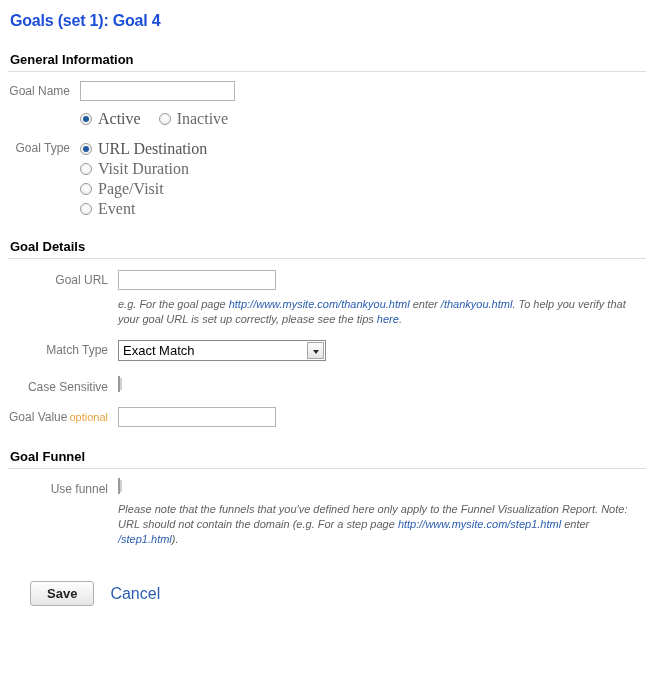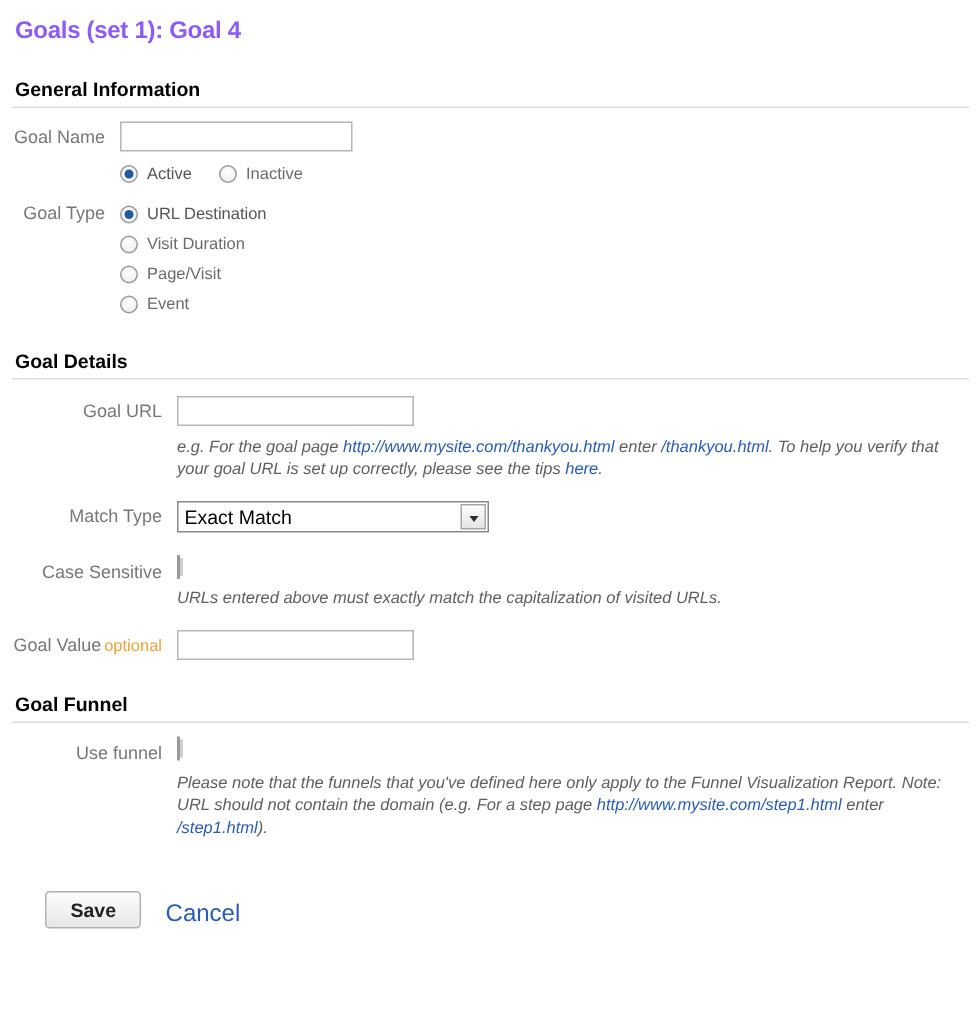--- a/index.html
+++ b/index.html
@@ -20,21 +20,21 @@
   .page {
     padding: 0 6px 0 6px;
     box-sizing: border-box;
     width: 652px;
   }
 
   
   .page-title {
     font-size: 16px;
     font-weight: bold;
-    color: #8b5cf6;
+    color: #1d4ed8;
     margin: 12px 0 0 4px;
     letter-spacing: -0.2px;
   }
 
   
   .section {
     margin-top: 22px;
   }
   .section-title {
     font-size: 13px;
@@ -128,22 +128,23 @@
     left: 2px;
     top: 2px;
     width: 6px;
     height: 6px;
     border-radius: 50%;
     background: #1f5b9e;
   }
   .radio-label {
     margin-left: 6px;
     color: #555555;
-    font-size: 11px;
+    font-size: 16px;
     white-space: nowrap;
+    font-family: Liberation Serif, serif;
   }
   .radio-label.dim { color: #6b6b6b; }
 
   
   .checkbox {
     width: 13px;
     height: 13px;
     border: 1px solid #9a9a9a;
     background: linear-gradient(#fbfbfb, #ededed);
     box-sizing: border-box;
@@ -215,21 +216,21 @@
   .para {
     color: #333333;
     font-size: 12px;
     line-height: 16px;
     margin: 6px 0 0 4px;
   }
 
   
   .footer {
     display: flex;
-    align-items: flex-end;
+    align-items: center;
     margin: 34px 0 0 24px;
   }
   .btn-save {
     font-family: "Liberation Sans", sans-serif;
     font-size: 13px;
     font-weight: bold;
     color: #222222;
     background: linear-gradient(#fdfdfd, #e6e6e6);
     border: 1px solid #b0b0b0;
     border-radius: 3px;
@@ -325,21 +326,20 @@
         </div>
       </div>
     </div>
 
     <div class="row" style="margin-top:13px;">
       <div class="row-label indent">Case Sensitive</div>
       <div class="row-field">
         <span class="checkbox"></span>
       </div>
     </div>
-    <div class="help help-indent" style="margin-top:4px;">URLs entered above must exactly match the capitalization of visited URLs.</div>
 
     <div class="row" style="margin-top:13px;">
       <div class="row-label indent">
         <span>Goal Value</span><span class="optional-tag">optional</span>
       </div>
       <div class="row-field">
         <input class="text input-goalvalue" type="text" value="" style="">
       </div>
     </div>
   </div>

